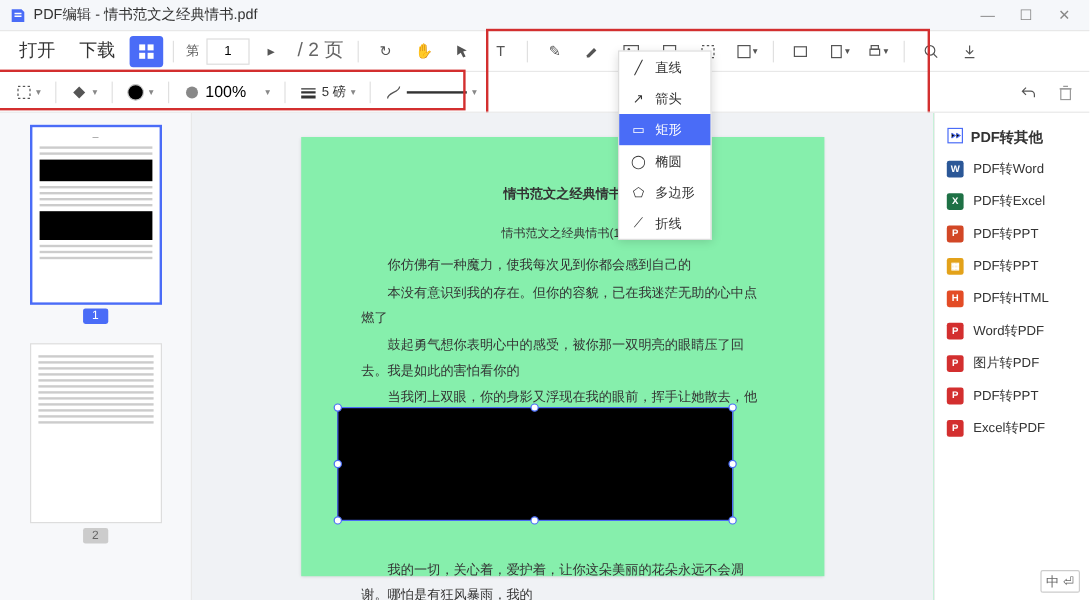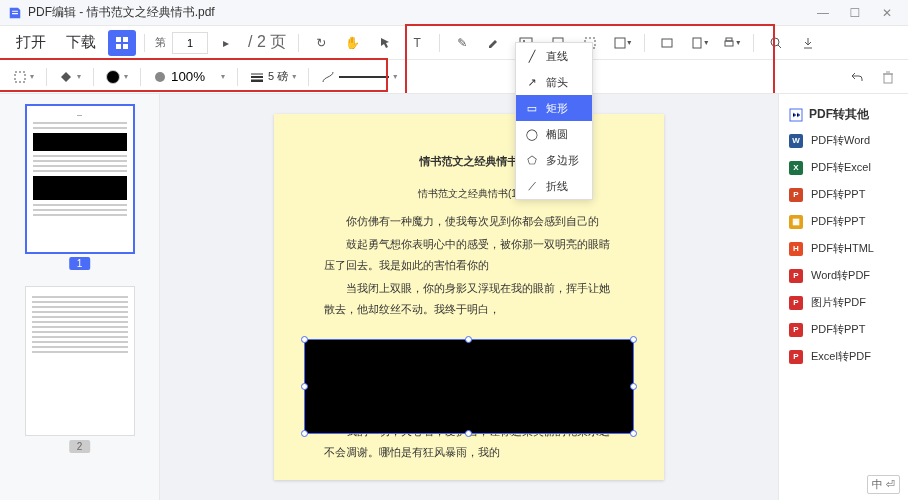--- a/index.html
+++ b/index.html
@@ -25,32 +25,32 @@
 .subtoolbar .linestyle { width: 50px; border-top: 2px solid #333; }
 .content { flex: 1; display: flex; overflow: hidden; }
 .thumbs { width: 160px; background: #f7f8fa; border-right: 1px solid #e8e8e8; padding: 10px; display: flex; flex-direction: column; align-items: center; gap: 14px; overflow-y: auto; }
 .thumb { width: 110px; height: 150px; background: #fff; border: 1px solid #ddd; position: relative; padding: 6px; }
 .thumb.active { border: 2px solid #4a6cf7; }
 .thumb .tlines { height: 2px; background: #ccc; margin: 3px 0; }
 .thumb .tblack { background: #000; height: 18px; margin: 4px 0; }
 .thumb .tlabel { position: absolute; bottom: -18px; left: 50%; transform: translateX(-50%); background: #4a6cf7; color: #fff; font-size: 10px; padding: 1px 8px; border-radius: 2px; }
 .thumb:nth-child(2) .tlabel { background: #ccc; color: #666; }
 .docview { flex: 1; background: #f0f2f5; display: flex; justify-content: center; padding: 20px 10px; overflow: auto; position: relative; }
-.page { width: 390px; background: #fef9c3; box-shadow: 0 1px 3px rgba(0,0,0,.15); padding: 40px 50px; position: relative; }
+.page { width: 436px; background: #86efac; box-shadow: 0 1px 3px rgba(0,0,0,.15); padding: 40px 50px; position: relative; }
 .page .title { text-align: center; font-weight: bold; font-size: 11px; margin-bottom: 18px; }
 .page .tocheader { text-align: center; margin: 14px 0 10px; font-size: 10px; }
 .page p { font-size: 11px; line-height: 1.9; color: #333; text-indent: 2em; margin-bottom: 2px; }
 .page .blackrect { position: absolute; left: 30px; top: 225px; width: 330px; height: 95px; background: #000; border: 1px solid #4a6cf7; }
 .page .handle { position: absolute; width: 7px; height: 7px; background: #fff; border: 1.5px solid #4a6cf7; border-radius: 50%; }
 .shapemenu { position: absolute; left: 515px; top: 42px; width: 78px; background: #fff; border: 1px solid #ddd; box-shadow: 0 2px 8px rgba(0,0,0,.15); z-index: 50; }
 .shapemenu .item { height: 26px; display: flex; align-items: center; padding: 0 10px; font-size: 11px; gap: 8px; cursor: pointer; }
 .shapemenu .item.active { background: #4a6cf7; color: #fff; }
 .shapemenu .sicon { width: 12px; height: 12px; display: inline-flex; align-items: center; justify-content: center; }
 .sidepanel { width: 130px; border-left: 1px solid #e8e8e8; padding: 8px 0; }
-.sidepanel .panelhead { padding: 4px 10px; font-size: 12px; font-weight: bold; display: flex; align-items: center; gap: 6px; }
+.sidepanel .panelhead { padding: 4px 10px; font-size: 12px; font-weight: bold; display: flex; gap: 6px; }
 .sidepanel .convitem { padding: 6px 10px; display: flex; align-items: center; gap: 8px; font-size: 11px; cursor: pointer; }
 .sidepanel .convitem .fileicon { width: 14px; height: 14px; border-radius: 2px; display: flex; align-items: center; justify-content: center; font-size: 8px; color: #fff; font-weight: bold; }
 .sidepanel .expand { display: flex; justify-content: space-between; padding: 6px 10px; font-size: 12px; font-weight: bold; cursor: pointer; }
 .footer { position: absolute; right: 8px; bottom: 6px; display: flex; gap: 6px; align-items: center; }
 .footer .ime { font-size: 11px; color: #666; border: 1px solid #ccc; padding: 1px 4px; border-radius: 2px; }
 </style>
 </head>
 <body>
 
 <div class="titlebar">
@@ -248,20 +248,21 @@
         <div class="tlines"></div>
       <div class="tlabel">2</div>
     </div>
   </div>
 
   <div class="docview">
     <div class="page">
       <div class="title">情书范文之经典情书</div>
       <div class="tocheader">情书范文之经典情书(1)</div>
       <p>你仿佛有一种魔力，使我每次见到你都会感到自己的</p>
+      <p>本没有意识到我的存在。但你的容貌，已在我迷茫无助的心中点燃了</p>
       <p>鼓起勇气想你表明心中的感受，被你那一双明亮的眼睛压了回去。我是如此的害怕看你的</p>
       <p>当我闭上双眼，你的身影又浮现在我的眼前，挥手让她散去，他却纹丝不动。我终于明白，</p>
       <div style="height:100px"></div>
       <p>我的一切，关心着，爱护着，让你这朵美丽的花朵永远不会凋谢。哪怕是有狂风暴雨，我的</p>
 
       <div class="blackrect">
         <div class="handle" style="left:-4px;top:-4px"></div>
         <div class="handle" style="left:50%;top:-4px;margin-left:-4px"></div>
         <div class="handle" style="right:-4px;top:-4px"></div>
         <div class="handle" style="left:-4px;top:50%;margin-top:-4px"></div>

